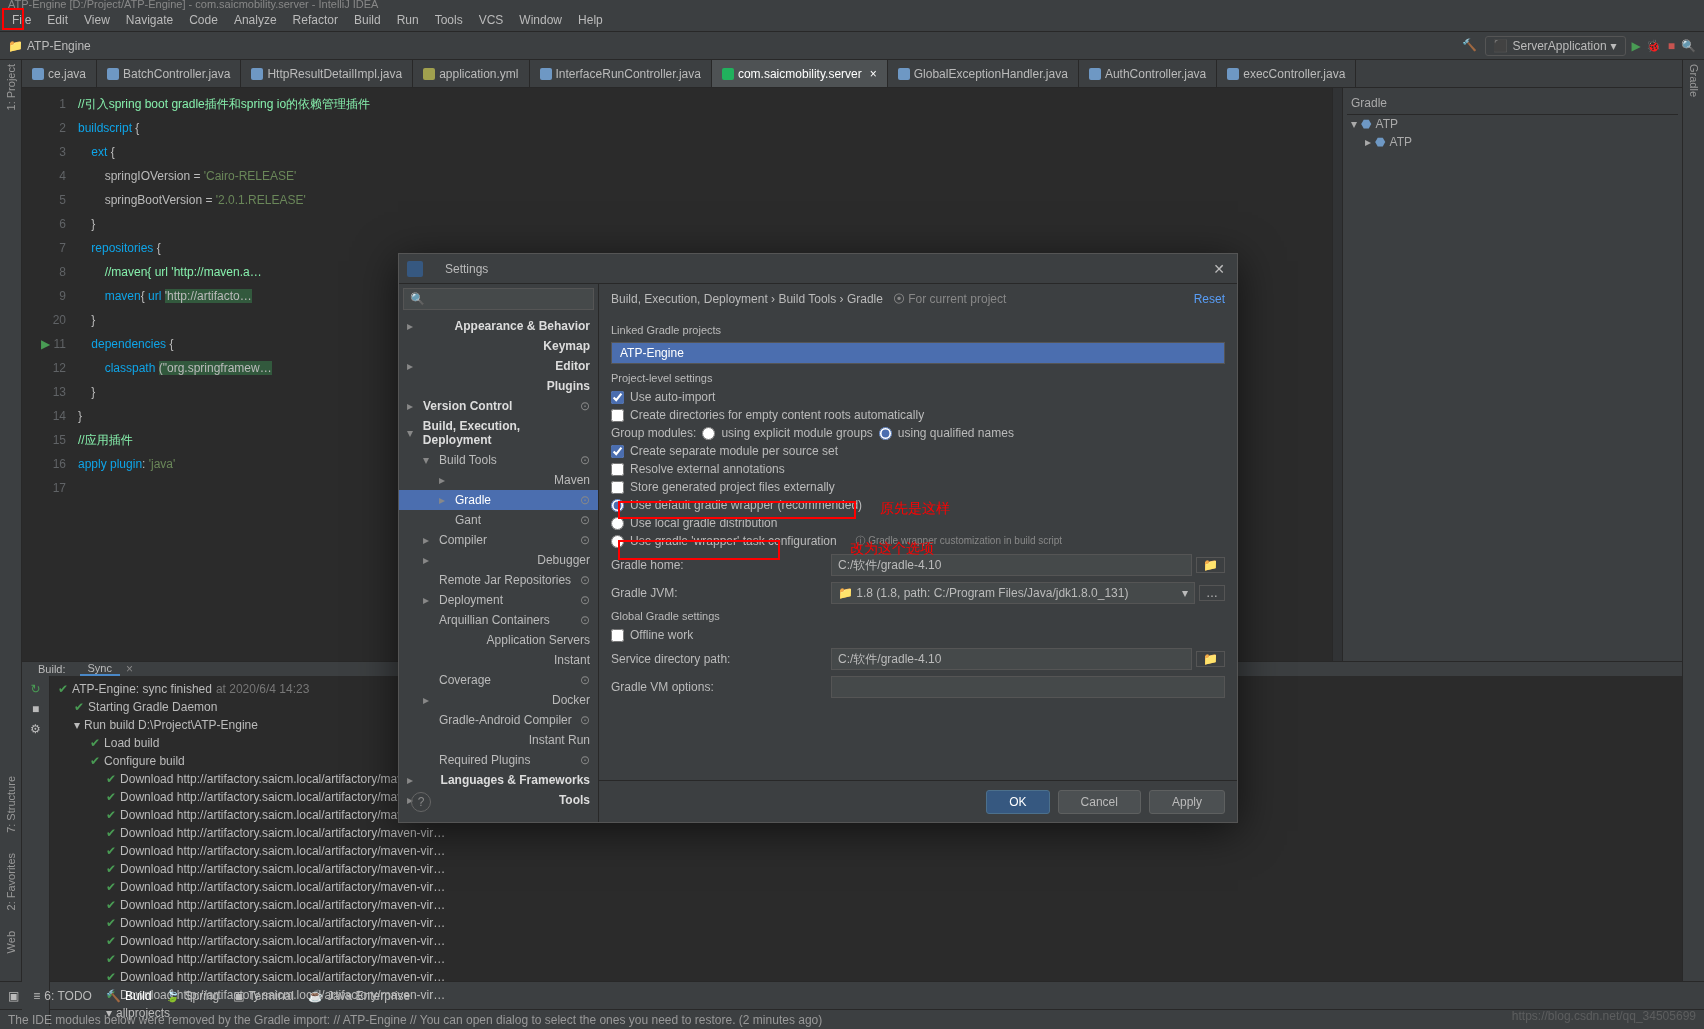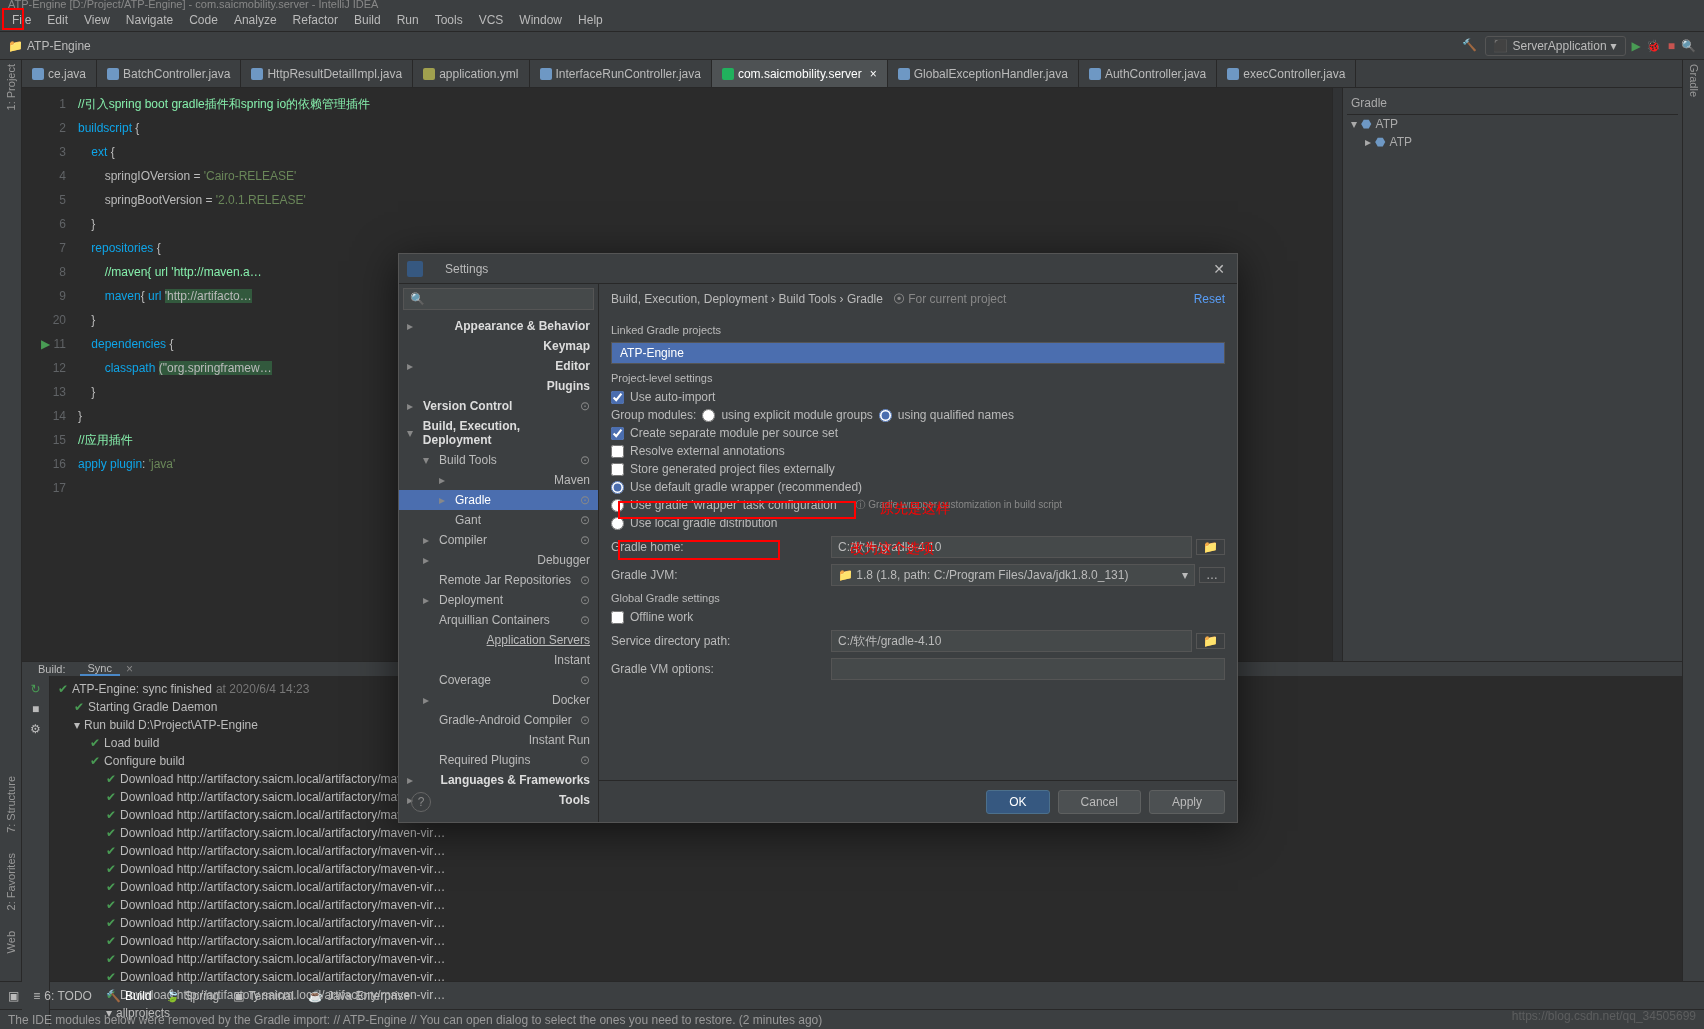--- a/index.html
+++ b/index.html
@@ -421,21 +421,21 @@
           <div class="item" style="padding-left: 24px; display: flex; justify-content: space-between;">
             <span class="chev">▸</span>
             <span>Deployment</span>
             <span style="margin-left:auto" class="gear">⊙</span>
           </div>
           <div class="item" style="padding-left: 24px; display: flex; justify-content: space-between;">
             <span class="chev"></span>
             <span>Arquillian Containers</span>
             <span style="margin-left:auto" class="gear">⊙</span>
           </div>
-          <div class="item" style="display: flex; justify-content: space-between; text-decoration: underline;">
+          <div class="item" style="display: flex; justify-content: space-between;">
             <span class="chev"></span>
             <span>Application Servers</span>
           </div>
           <div class="item" style="padding-left: 24px; display: flex; justify-content: space-between;">
             <span class="chev"></span>
             <span>Instant</span>
           </div>
           <div class="item" style="padding-left: 24px; display: flex; justify-content: space-between;">
             <span class="chev"></span>
             <span>Coverage</span>
@@ -478,20 +478,24 @@
         <div class="label">Linked Gradle projects</div>
         <div class="listbox">
             <div class="li">ATP-Engine</div>
           </div>
         <div class="label">Project-level settings</div>
         <div class="row">
             <input type="checkbox" checked="" style="">
             <span>Use auto-import</span>
           </div>
         <div class="row">
+            <input type="checkbox" style="">
+            <span>Create directories for empty content roots automatically</span>
+          </div>
+        <div class="row">
           <span>Group modules:</span>
           <input type="radio" name="grp" style="">
             <span>using explicit module groups</span>
           <input type="radio" name="grp" checked="" style="">
             <span>using qualified names</span>
         </div>
         <div class="row">
             <input type="checkbox" checked="" style="">
             <span>Create separate module per source set</span>
           </div>
@@ -500,25 +504,25 @@
             <span>Resolve external annotations</span>
           </div>
         <div class="row">
             <input type="checkbox" style="">
             <span>Store generated project files externally</span>
           </div>
         <div class="row">
             <input type="radio" name="gw" checked="" style="">
             <span>Use default gradle wrapper (recommended)</span>
           </div>
-        <div class="row"><input type="radio" name="gw" style=""><span>Use gradle 'wrapper' task configuration</span>&nbsp;&nbsp;<span style="color:#888;font-size:10px">ⓘ Gradle wrapper customization in build script</span></div>
         <div class="row">
             <input type="radio" name="gw" style="">
             <span>Use local gradle distribution</span>
           </div>
+        <div class="row"><input type="radio" name="gw" style=""><span>Use gradle 'wrapper' task configuration</span>&nbsp;&nbsp;<span style="color:#888;font-size:10px">ⓘ Gradle wrapper customization in build script</span></div>
         <div class="field">
             <span class="fl">Gradle home:</span>
             <input type="text" value="C:/软件/gradle-4.10" style="">
             <span style="padding:0 6px;border:1px solid #555;margin-left:4px">📁</span>
           </div>
         <div class="field">
             <span class="fl">Gradle JVM:</span>
             <div class="combo">
               <span><span style="color:#6e98c4">📁</span> <span>1.8  (1.8, path: C:/Program Files/Java/jdk1.8.0_131)</span></span>
               <span>▾</span>

